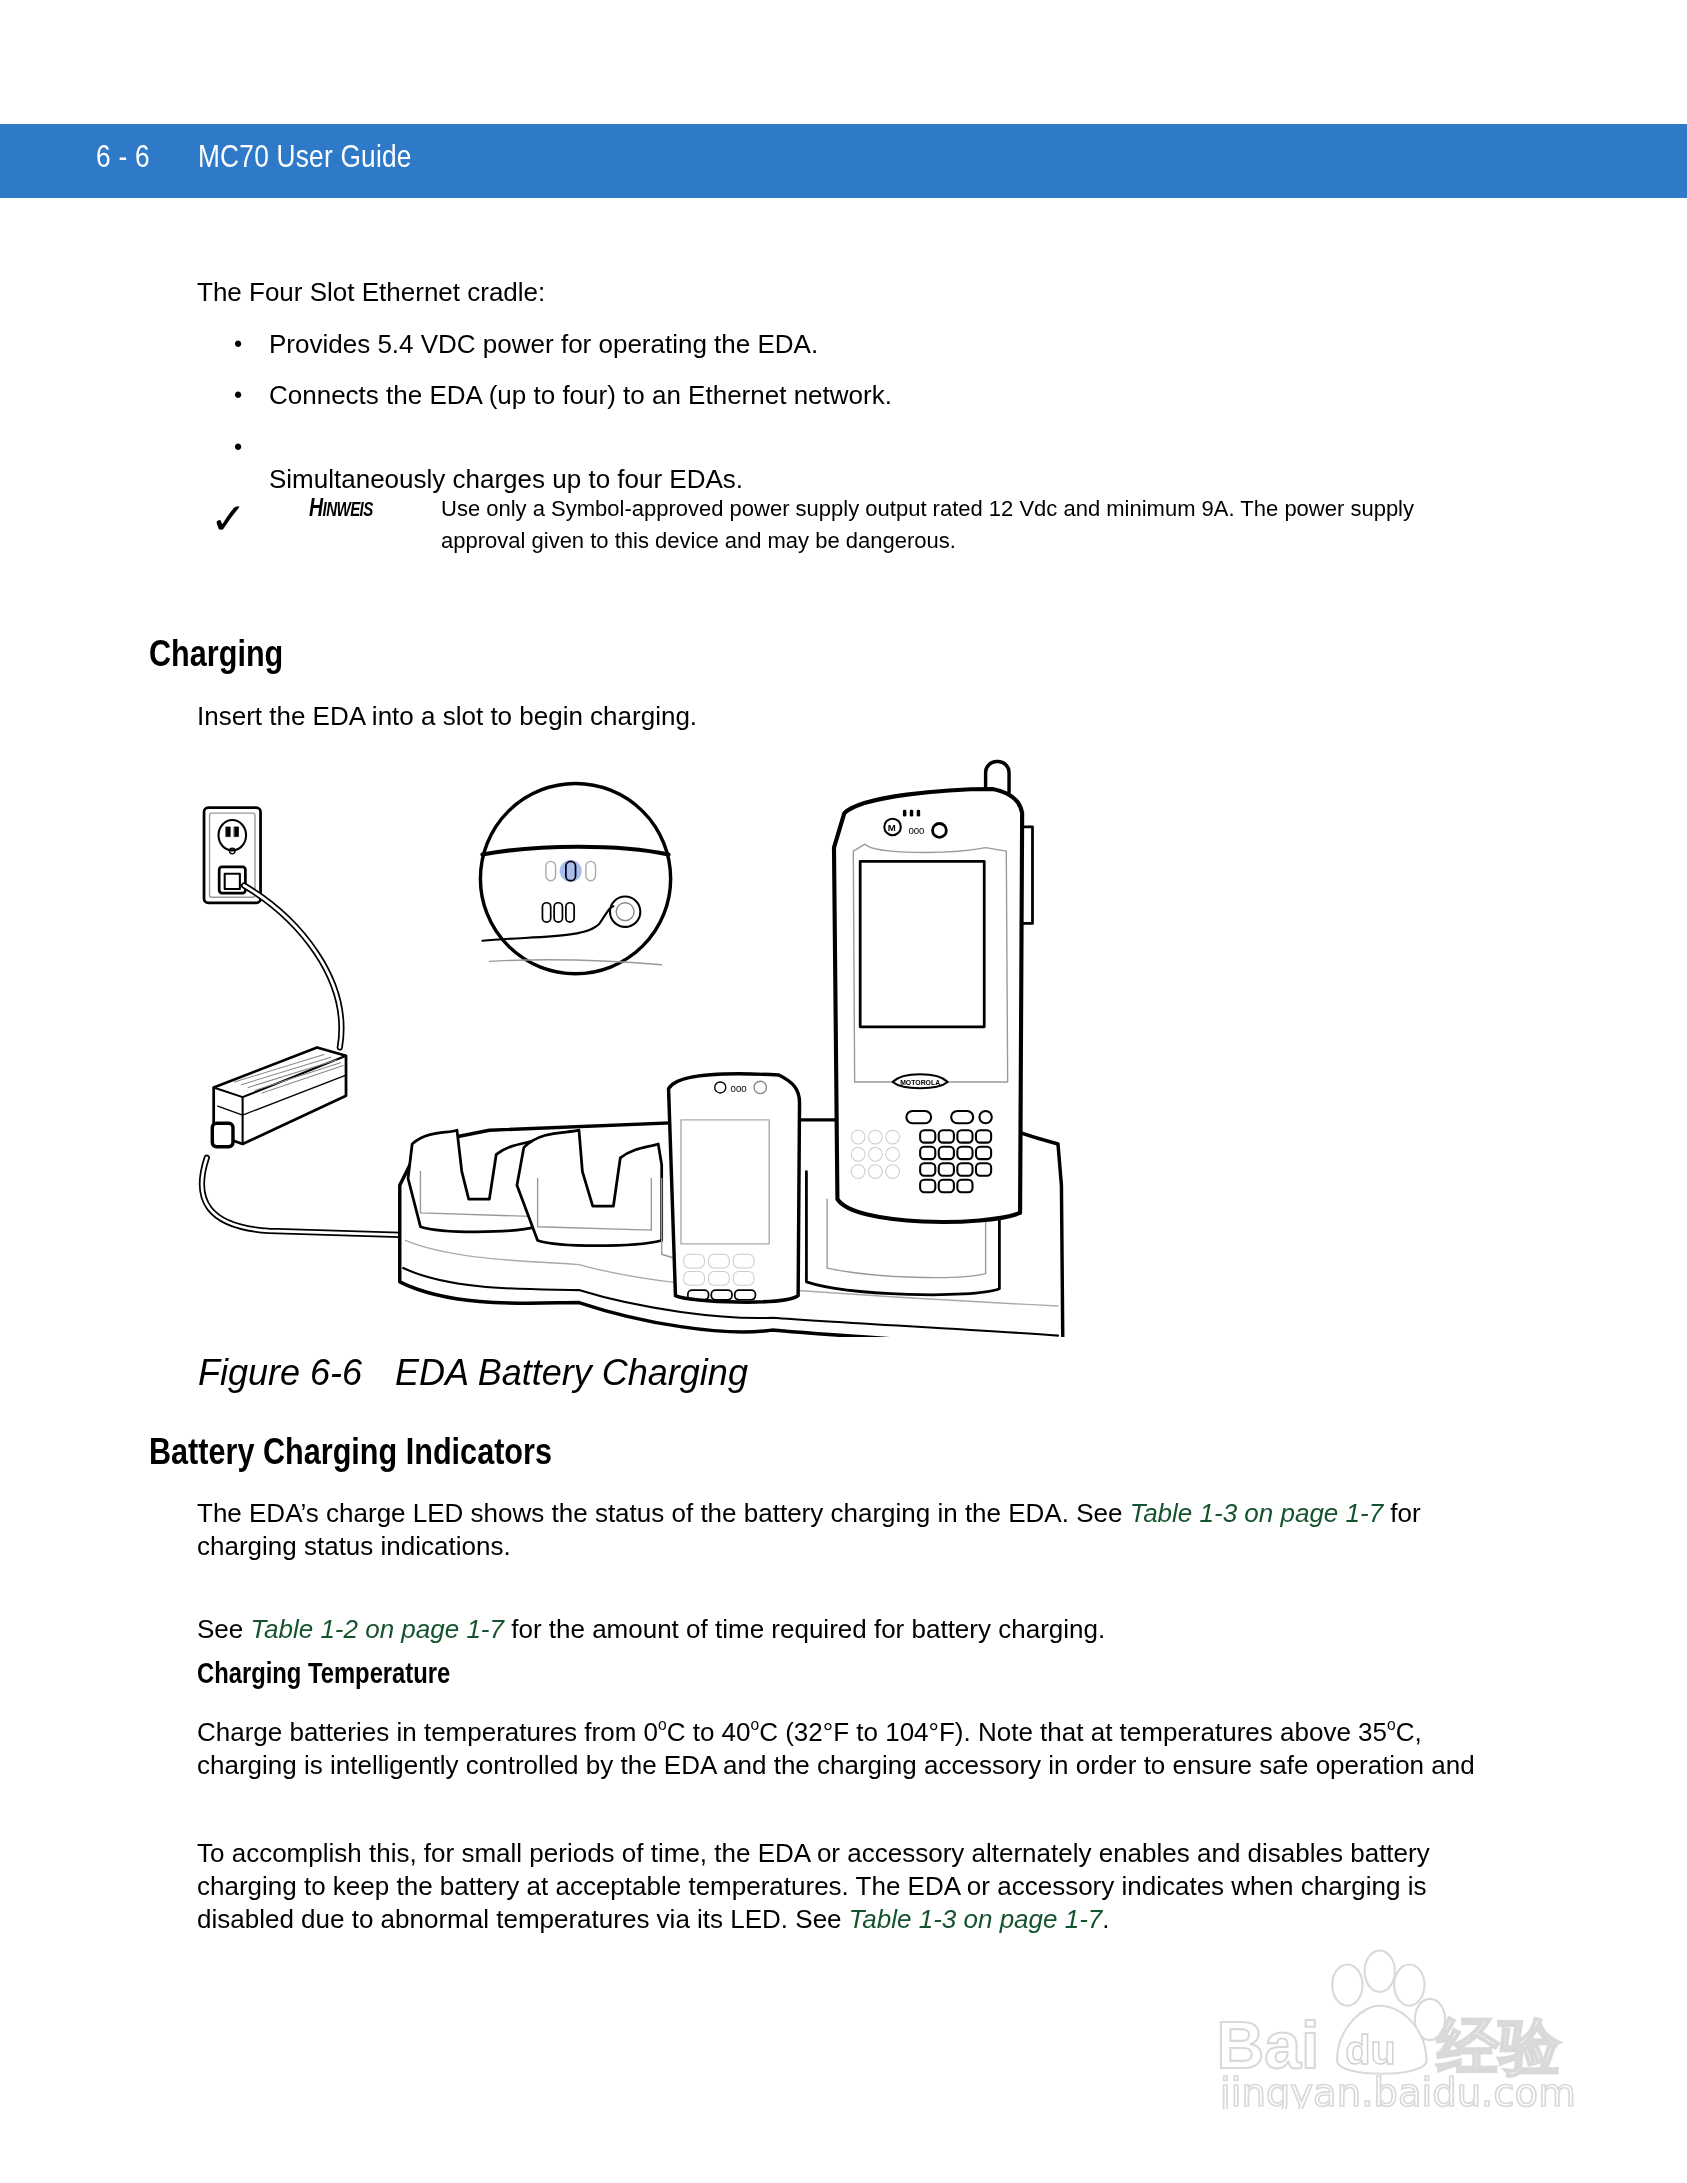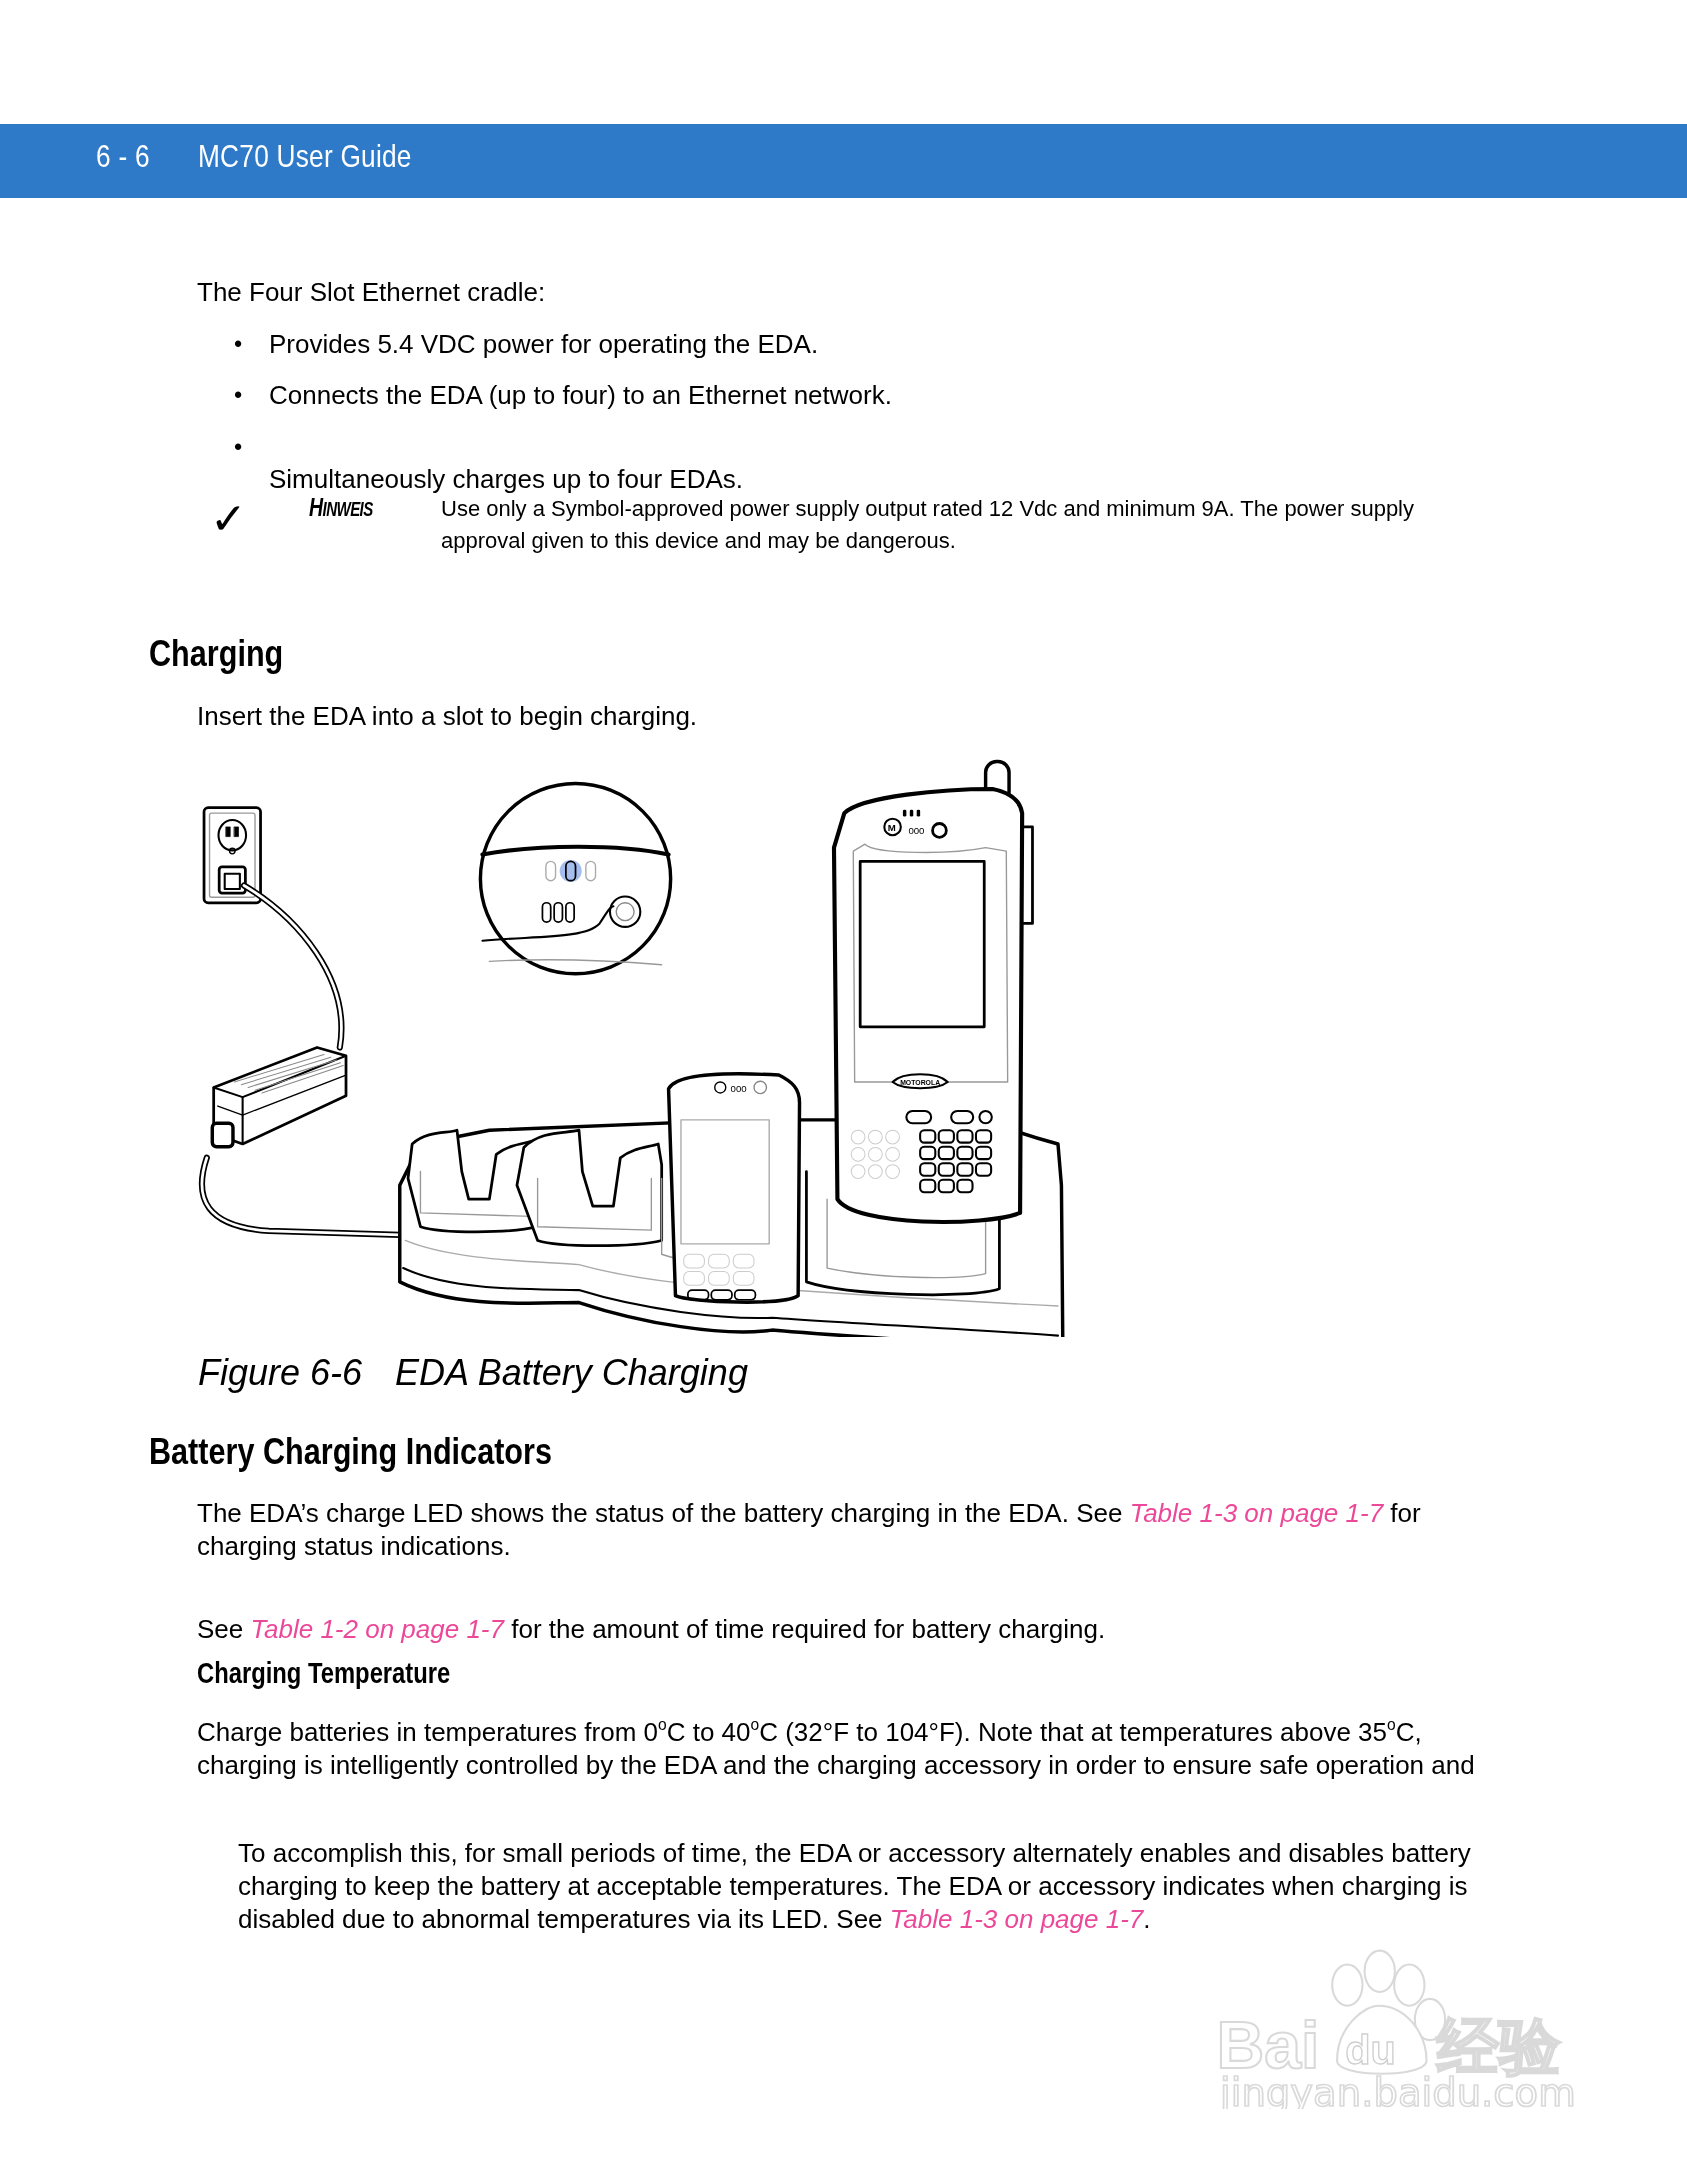--- a/index.html
+++ b/index.html
@@ -13,21 +13,21 @@
     .bullet { font-size: 26px; line-height: 33px; }
     .bullet-dot { position: absolute; left: 234px; font-size: 23.4px; }
     .h1 { font-family: "Liberation Sans", sans-serif; font-weight: bold; font-size: 36px;
           transform: scaleX(0.85); transform-origin: left top; }
     .h2 { font-family: "Liberation Sans", sans-serif; font-weight: bold; font-size: 29px;
           transform: scaleX(0.82); transform-origin: left top; }
     .note-label { font-family: "Liberation Sans", sans-serif; font-weight: bold; font-style: italic;
                   font-size: 25px; transform: scaleX(0.78); transform-origin: left top; letter-spacing: -0.7px; }
     .note-label .small { font-size: 19.3px; }
     .note-text { font-size: 22px; line-height: 32px; width: 1103px; }
-    .link { color: #ec4899; font-style: italic; cursor: pointer; }
+    .link { color: #14532d; font-style: italic; cursor: pointer; }
     .caption { font-style: italic; font-size: 36px; }
     .check { font-family: "DejaVu Serif", serif; font-size: 44px; }
     .watermark { opacity: 0.55; }
     sup { font-size: 0.6em; vertical-align: 0.7em; line-height: 0; }
   </style>
 </head>
 <body>
 
 <div class="abs header-band"></div>
 <div class="abs header-text" style="left:96px;">6 - 6</div>
@@ -214,21 +214,21 @@
   <span>See </span><span class="link">Table 1-2 on page 1-7</span><span> for the amount of time required for battery charging.</span>
 </div>
 
 <div class="abs h2" style="left:197px; top:1657px;">Charging Temperature</div>
 
 <div class="abs body-text" style="left:197px; top:1716px; width:1392px;">
   <div><span>Charge batteries in temperatures from 0</span><sup>o</sup><span>C to 40</span><sup>o</sup><span>C (32°F to 104°F). Note that at temperatures above 35</span><sup>o</sup><span>C,</span></div>
   <div>charging is intelligently controlled by the EDA and the charging accessory in order to ensure safe operation and</div>
 </div>
 
-<div class="abs body-text" style="left:197px; top:1837px; width:1392px;margin-left:41px;">
+<div class="abs body-text" style="left:197px; top:1837px; width:1392px;">
   <div>To accomplish this, for small periods of time, the EDA or accessory alternately enables and disables battery</div>
   <div>charging to keep the battery at acceptable temperatures. The EDA or accessory indicates when charging is</div>
   <div><span>disabled due to abnormal temperatures via its LED. See </span><span class="link">Table 1-3 on page 1-7</span><span>.</span></div>
 </div>
 
 <div class="abs watermark" style="left:1199px; top:1930px; width:400px; height:179px;">
   <svg width="400" height="179" viewBox="0 0 580 260">
     <g fill="#fff" stroke="#bbb" stroke-width="3">
       <ellipse cx="215" cy="80" rx="22" ry="30"></ellipse>
       <ellipse cx="262" cy="60" rx="22" ry="30"></ellipse>

